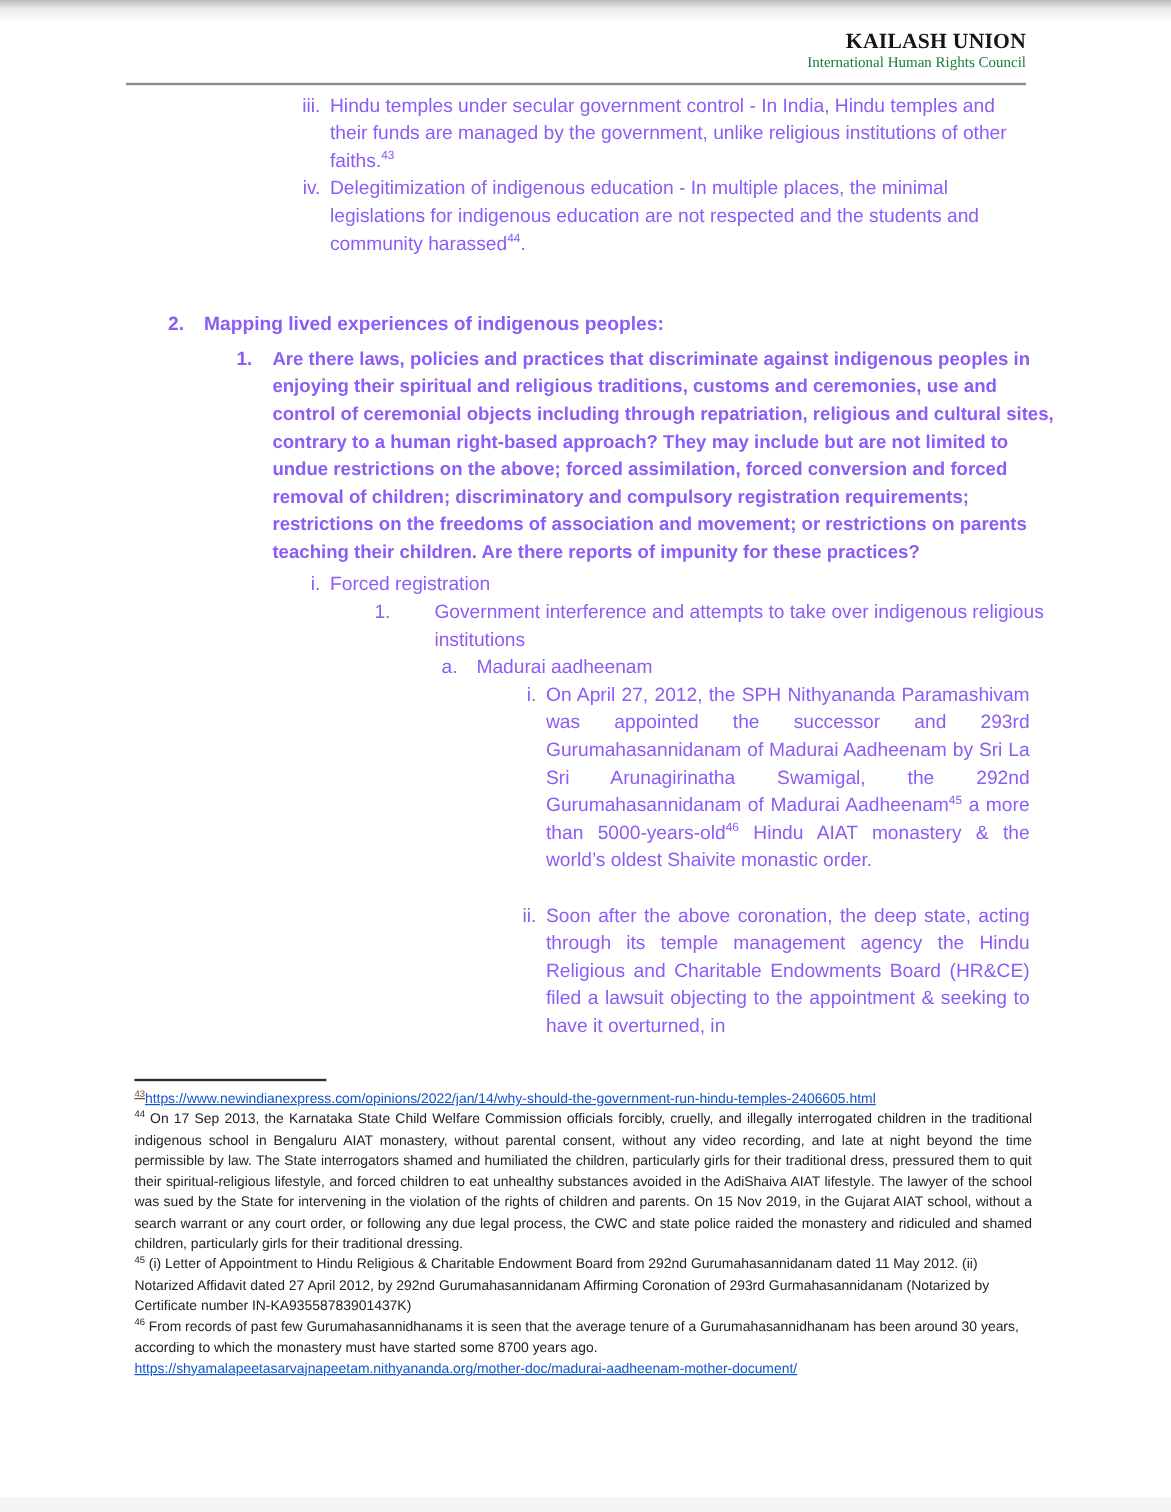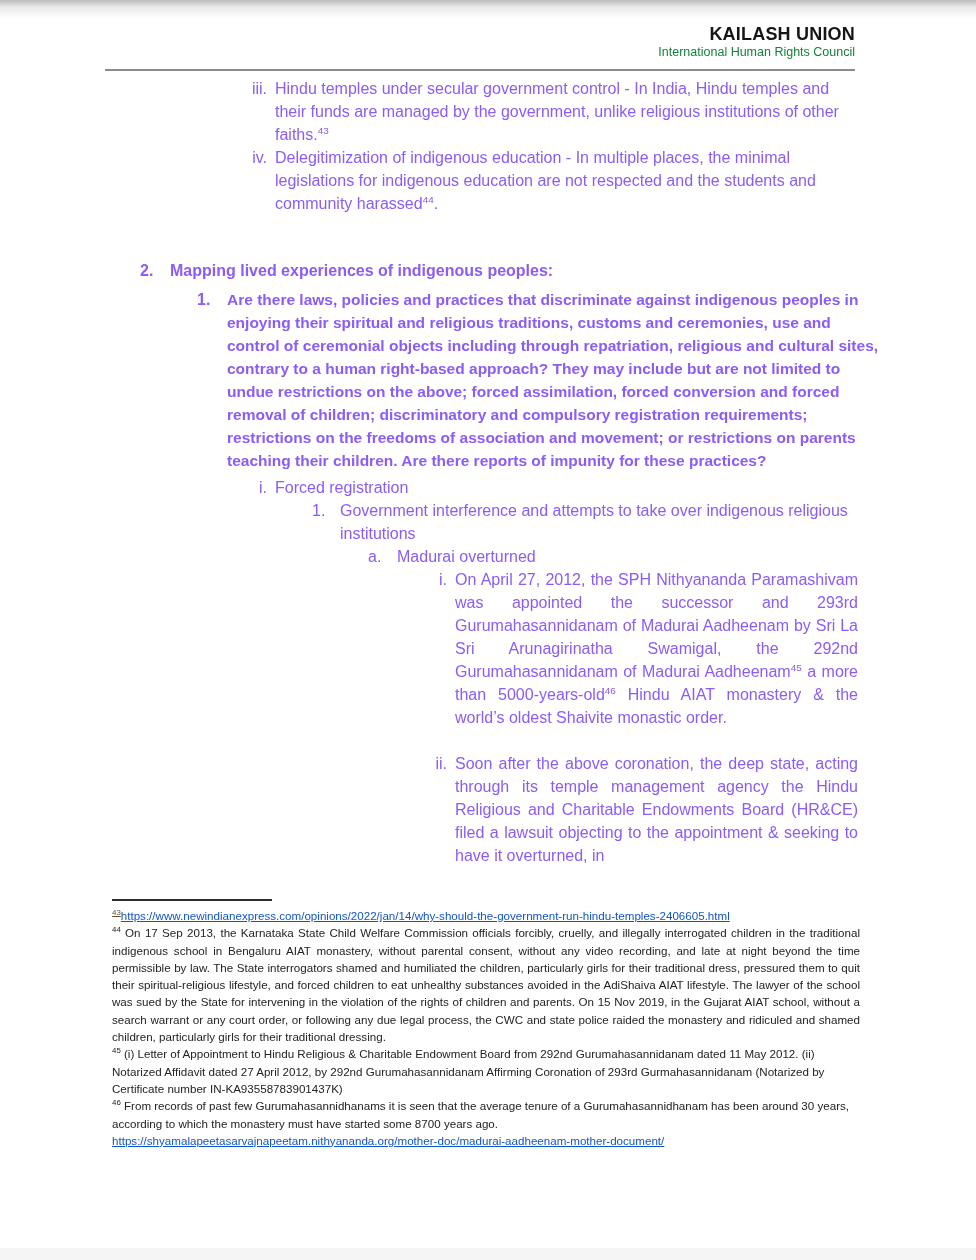--- a/index.html
+++ b/index.html
@@ -11,41 +11,41 @@
   }
   .page { position:absolute; inset:0; background:#ffffff; overflow:hidden; }
   .top-fade {
     position:absolute; top:0; left:0; width:100%; height:18px;
     background:linear-gradient(to bottom, #bcbcbc 0%, #e9e9e9 40%, #ffffff 100%);
   }
   .bottom-band {
     position:absolute; bottom:0; left:0; width:100%; height:12px;
     background:#f5f5f6;
   }
-  header { padding-top:24px; margin-right:121px; text-align:right; }
+  header { padding-top:24px; margin-right:121px; text-align:right;font-family:Liberation Serif, serif; }
   .org-name { font-size:18px; font-weight:700; color:#151515; line-height:21px; letter-spacing:0.2px; }
   .org-subtitle { font-size:12.5px; color:#15803d; line-height:15px; }
   .header-rule { height:0; border:0; border-top:2px solid #8c8c8c; margin:9px 0 0 105px; width:750px; }
 
   main { color:#8b5cf6; font-size:16px; line-height:23px; }
   .row { display:flex; align-items:flex-start; }
   .m { flex:none; }
   .row-iii { margin:6px 0 0 225px; }
   .row-iv  { margin:0 0 12px 225px; }
   .row-iii .m, .row-iv .m, .row-i1 .m { width:50px; text-align:right; padding-right:8px; }
   .row-iii .t, .row-iv .t { width:578px; }
   .row-s2 { margin:44px 0 0 140px; font-weight:700; }
   .row-s2 .m { width:30px; }
   .row-q { margin:6px 0 0 197px; font-weight:700; }
   .row-q .m { width:30px; }
   .row-q .t { width:655px; font-size:15.5px; }
   .row-i1 { margin:4px 0 0 225px; }
   .row-g { margin:0 0 0 312px; }
   .row-g .m { width:28px; }
-  .row-g .t { width:520px; }
+  .row-g .t { width:520px;margin-left:22px; }
   .row-a { margin:0 0 0 368px; }
   .row-a .m { width:29px; }
   .row-a .t { width:460px; }
   .row-pi, .row-pii { margin:0 0 0 420px; }
   .row-pii { margin-top:23px; }
   .row-pi .m, .row-pii .m { width:35px; text-align:right; padding-right:8px; }
   .row-pi .t, .row-pii .t { width:403px; text-align:justify; }
 
   sup { font-size:0.62em; vertical-align:super; line-height:0; }
 
@@ -99,21 +99,21 @@
       <span class="t">Forced registration</span>
     </div>
 
     <div class="row row-g">
       <span class="m">1.</span>
       <span class="t">Government interference and attempts to take over indigenous religious institutions</span>
     </div>
 
     <div class="row row-a">
       <span class="m">a.</span>
-      <span class="t">Madurai overturned</span>
+      <span class="t">Madurai aadheenam</span>
     </div>
 
     <div class="row row-pi">
       <span class="m">i.</span>
       <span class="t"><span>On April 27, 2012, the SPH Nithyananda Paramashivam was appointed the successor and 293rd Gurumahasannidanam of Madurai Aadheenam by Sri La Sri Arunagirinatha Swamigal, the 292nd Gurumahasannidanam of Madurai Aadheenam</span><sup>45</sup><span> a more than 5000-years-old</span><sup>46</sup><span> Hindu AIAT monastery &amp; the world’s oldest Shaivite monastic order.</span></span>
     </div>
 
     <div class="row row-pii">
       <span class="m">ii.</span>
       <span class="t">Soon after the above coronation, the deep state, acting through its temple management agency the Hindu Religious and Charitable Endowments Board (HR&amp;CE) filed a lawsuit objecting to the appointment &amp; seeking to have it overturned, in</span>

